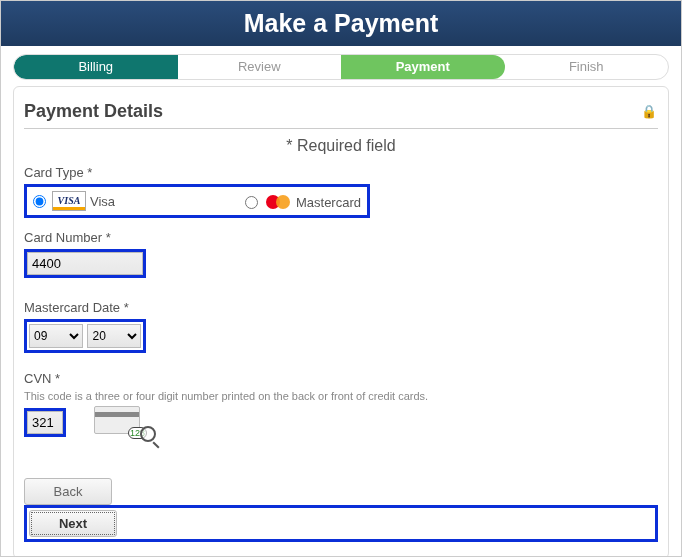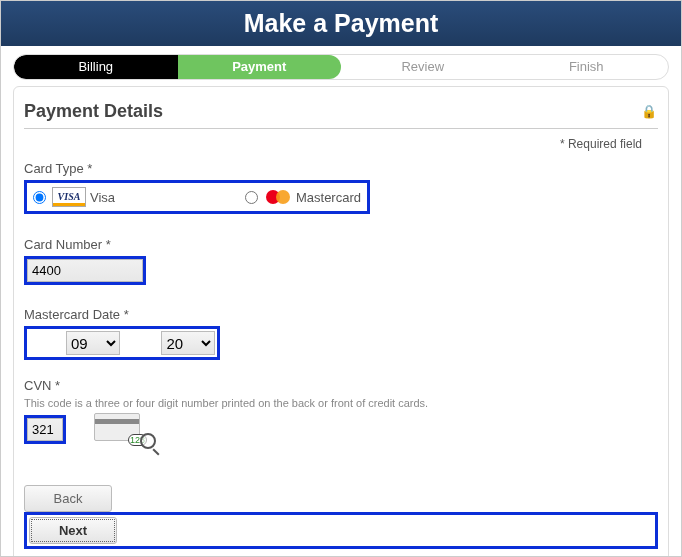--- a/index.html
+++ b/index.html
@@ -31,21 +31,21 @@
   }
   .step {
     flex: 1;
     text-align: center;
     font-size: 13px;
     line-height: 24px;
     color: #999;
     position: relative;
   }
   .step.done {
-    background: #000000;
+    background: #0f766e;
     color: #fff;
     border-radius: 14px 0 0 14px;
   }
   .step.active {
     background: #6fc55f;
     color: #fff;
     font-weight: bold;
     border-radius: 0 14px 14px 0;
   }
   .content-card {
@@ -62,38 +62,38 @@
     padding-bottom: 6px;
     margin-bottom: 2px;
   }
   .section-h h2 {
     margin: 0;
     font-size: 18px;
     color: #444;
   }
   .lock-icon { color: #e6a817; font-size: 13px; }
   .req-note {
-    text-align: right;
-    font-size: 12px;
+    text-align: center;
+    font-size: 16px;
     color: #555;
-    margin: 8px 16px 10px;
+    margin: 8px 8px 10px;
   }
   .field-label {
     font-size: 13px;
     color: #555;
     margin: 10px 0 4px;
   }
   .hl-box {
     border: 3px solid #0b2fd8;
     display: inline-block;
     vertical-align: top;
   }
   .card-type-row {
     display: flex;
-    align-items: center;
+    align-items: flex-end;
     gap: 6px;
     padding: 4px 6px;
     min-width: 340px;
   }
   .card-type-row .opt {
     display: flex;
     align-items: center;
     gap: 4px;
     font-size: 13px;
     color: #555;
@@ -137,24 +137,23 @@
   input[type="text"] {
     border: 1px solid #bbb;
     background: linear-gradient(#f0f0f0, #e8e8e8);
     font-size: 13px;
     padding: 3px 4px;
   }
   .card-num { width: 116px; }
   select {
     border: 1px solid #bbb;
     background: linear-gradient(#f5f5f5, #e5e5e5);
-    font-size: 15px;
+    font-size: 12px;
     height: 24px;
     width: 54px;
-    margin-left: 37px;
   }
   .cvn-help {
     font-size: 11px;
     color: #888;
     margin: 2px 0 4px;
   }
   .cvn-row { display:flex; align-items:center; gap:28px; }
   .cvn-input { width: 36px; }
   .cvn-icon {
     width: 46px; height: 28px;
@@ -222,22 +221,22 @@
 </head>
 <body>
 
 <div class="header">
   <span>Make a Payment</span>
 </div>
 
 <div class="progress-wrap">
   <div class="progress">
     <div class="step done"><span>Billing</span></div>
+    <div class="step"><span>Review</span></div>
     <div class="step active"><span>Payment</span></div>
-    <div class="step"><span>Review</span></div>
     <div class="step"><span>Finish</span></div>
   </div>
 </div>
 
 <div class="content-card">
   <div class="section-h">
     <h2>Payment Details</h2>
     <span class="lock-icon">🔒</span>
   </div>
   <div class="req-note">* Required field</div>
@@ -252,21 +251,21 @@
       </label>
       <div style="flex:1"></div>
       <label class="opt">
         <input type="radio" name="ct" style="">
         <span class="mc-logo"></span>
         <span>Mastercard</span>
       </label>
     </div>
   </div>
 
-  <div class="field-label" style="margin-top:23px">Card Number *</div>
+  <div class="field-label" style="margin-top:12px">Card Number *</div>
   <div class="hl-box">
     <input type="text" class="card-num" value="4400" style="">
   </div>
 
   <div class="field-label" style="margin-top:22px">Mastercard Date *</div>
   <div class="hl-box" style="padding:2px 2px 2px 2px;">
     <select><option>09</option></select>
     <select><option>20</option></select>
   </div>
 

